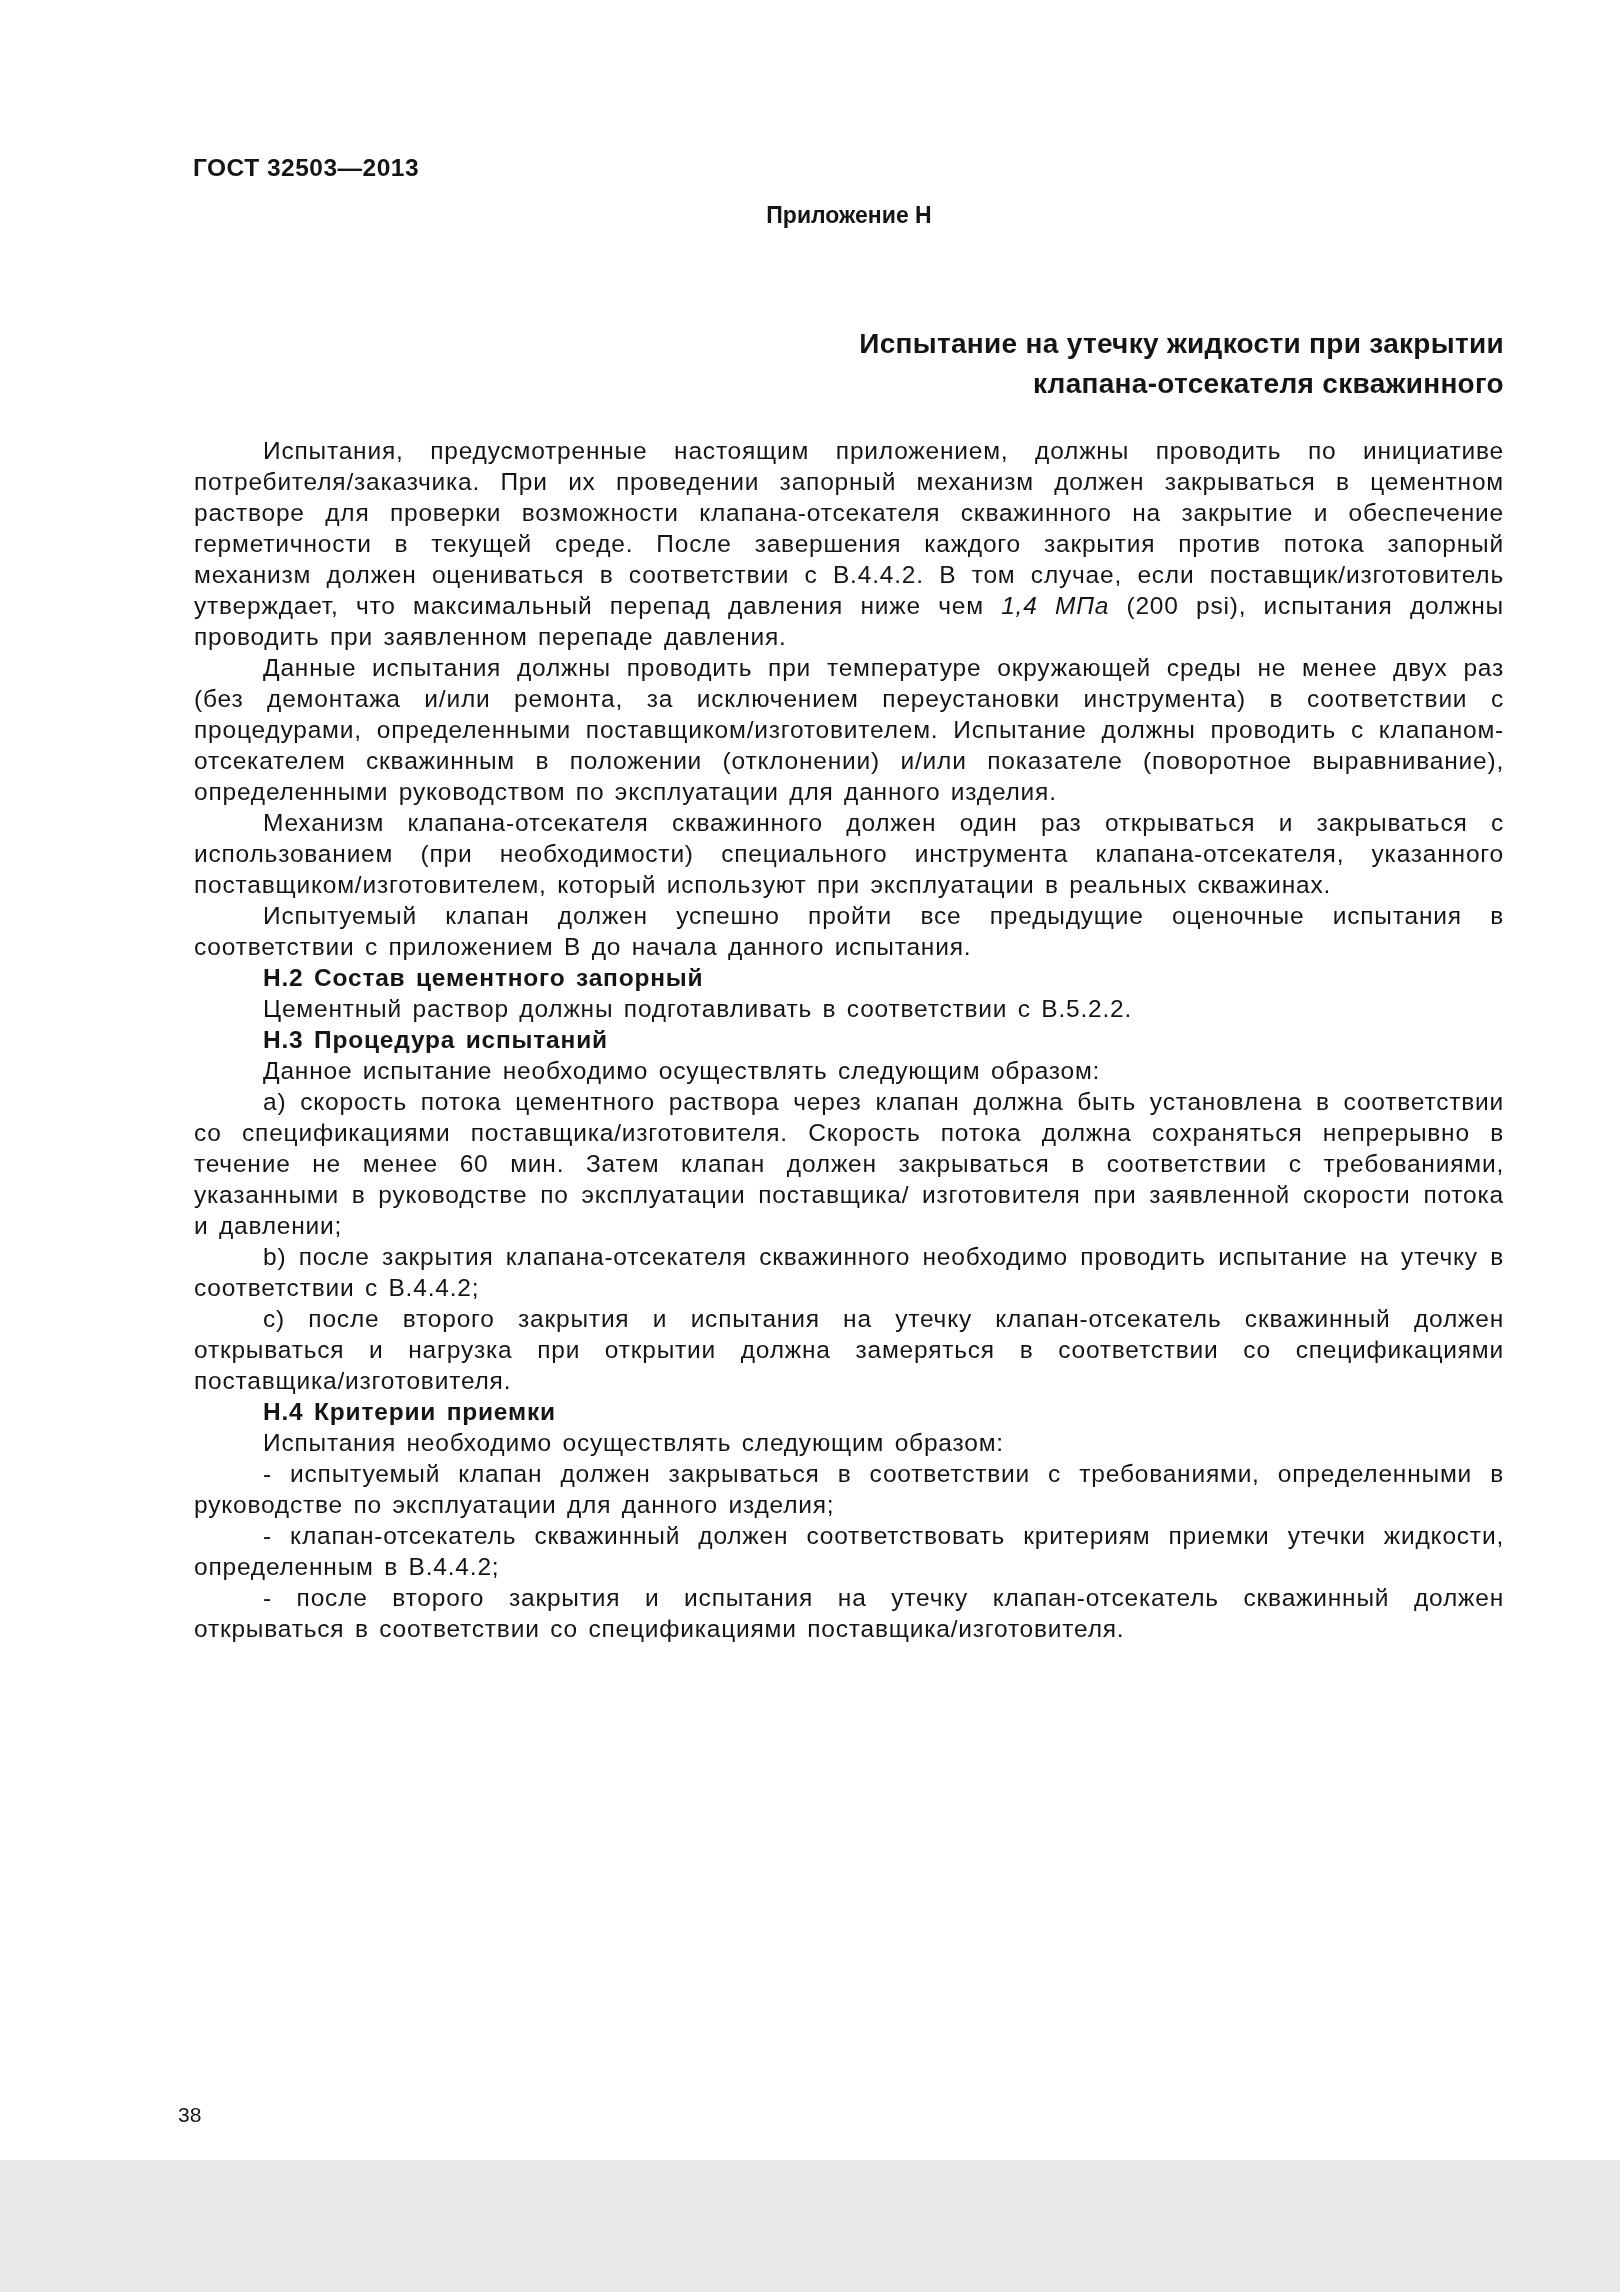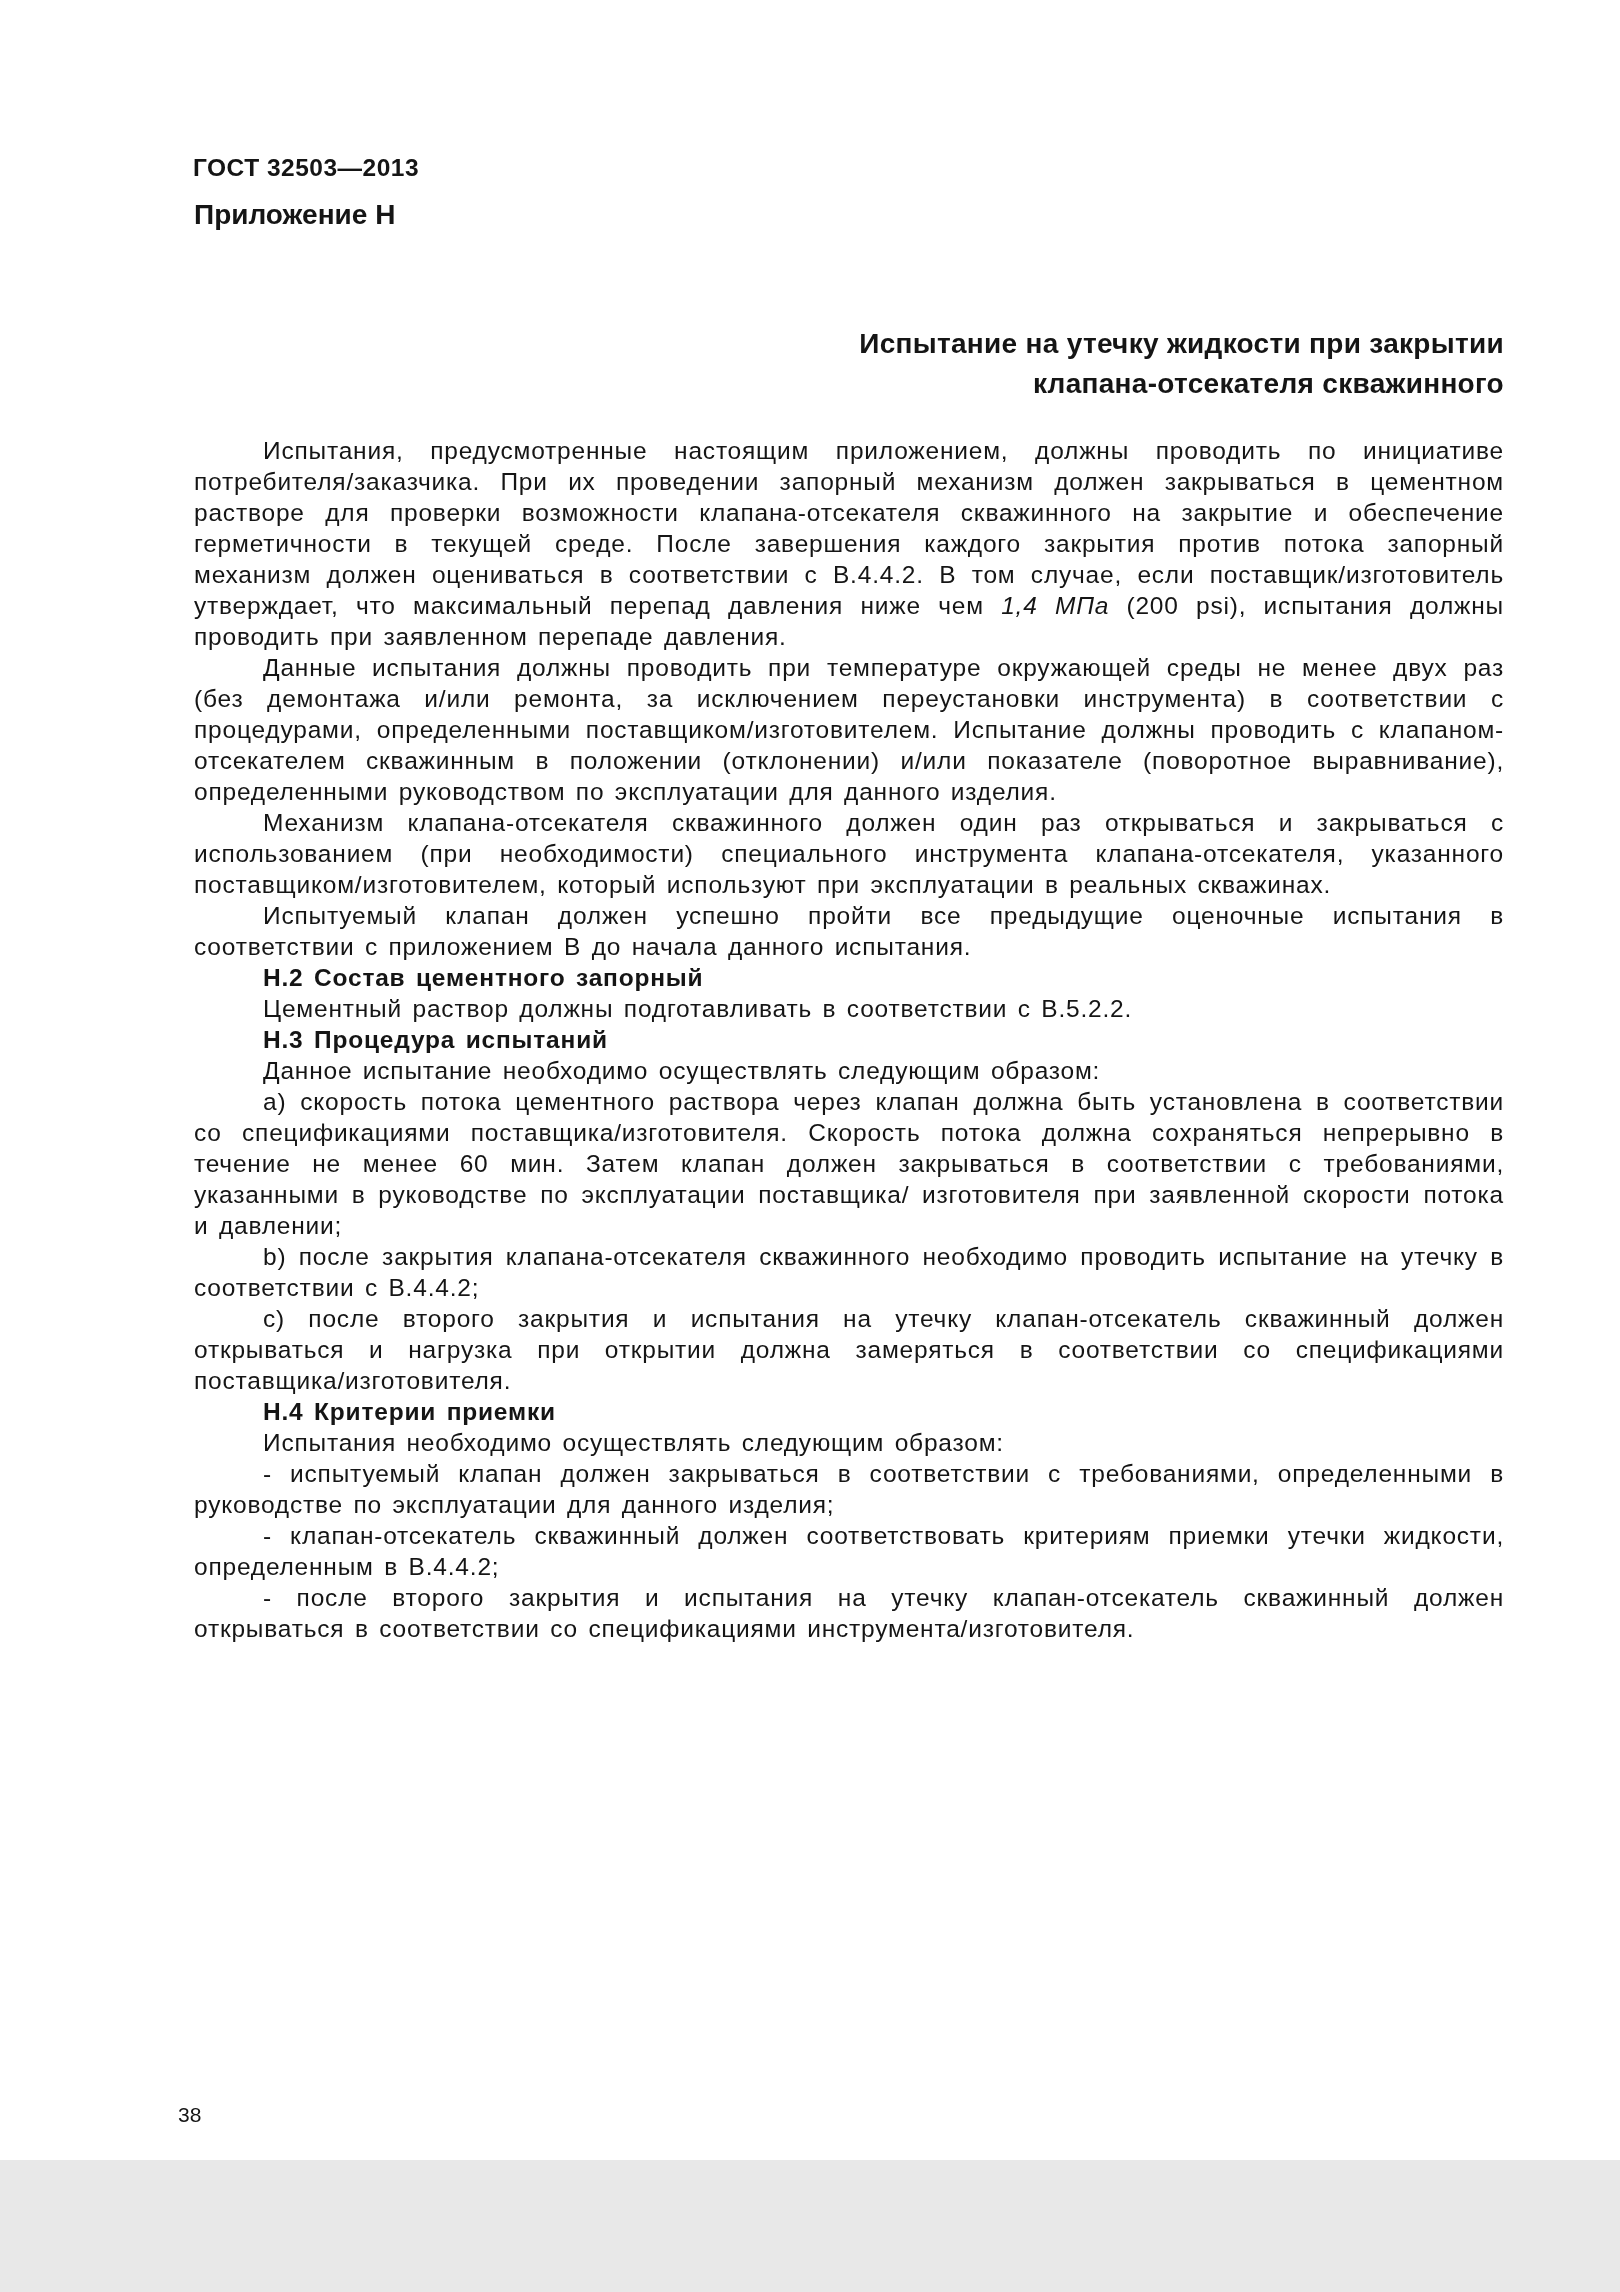--- a/index.html
+++ b/index.html
@@ -18,22 +18,22 @@
     top: 154px;
     font-size: 24.5px;
     font-weight: bold;
     letter-spacing: 0.5px;
   }
   .appendix-head {
     position: absolute;
     left: 194px;
     top: 200px;
     width: 1310px;
-    text-align: left;
-    font-size: 28px;
+    text-align: center;
+    font-size: 23px;
     font-weight: bold;
     line-height: 30px;
   }
   .doc-title {
     position: absolute;
     left: 194px;
     top: 324px;
     width: 1310px;
     margin: 0;
     text-align: right;
@@ -94,19 +94,19 @@
       <p><span>Цементный раствор должны подготавливать в соответствии с В.5.2.2.</span></p>
       <div class="heading">Н.3 Процедура испытаний</div>
       <p><span>Данное испытание необходимо осуществлять следующим образом:</span></p>
       <p><span>а) скорость потока цементного раствора через клапан должна быть установлена в соответствии со спецификациями поставщика/изготовителя. Скорость потока должна сохраняться непрерывно в течение не менее 60 мин. Затем клапан должен закрываться в соответствии с требованиями, указанными в руководстве по эксплуатации поставщика/ изготовителя при заявленной скорости потока и давлении;</span></p>
       <p><span>b) после закрытия клапана-отсекателя скважинного необходимо проводить испытание на утечку в соответствии с В.4.4.2;</span></p>
       <p><span>c) после второго закрытия и испытания на утечку клапан-отсекатель скважинный должен открываться и нагрузка при открытии должна замеряться в соответствии со спецификациями поставщика/изготовителя.</span></p>
       <div class="heading">Н.4 Критерии приемки</div>
       <p><span>Испытания необходимо осуществлять следующим образом:</span></p>
       <p><span>- испытуемый клапан должен закрываться в соответствии с требованиями, определенными в руководстве по эксплуатации для данного изделия;</span></p>
       <p><span>- клапан-отсекатель скважинный должен соответствовать критериям приемки утечки жидкости, определенным в В.4.4.2;</span></p>
-      <p><span>- после второго закрытия и испытания на утечку клапан-отсекатель скважинный должен открываться в соответствии со спецификациями инструмента/изготовителя.</span></p>
+      <p><span>- после второго закрытия и испытания на утечку клапан-отсекатель скважинный должен открываться в соответствии со спецификациями поставщика/изготовителя.</span></p>
     </div>
 
   <div class="page-number">38</div>
 
 </div>
 
 
 </body></html>

